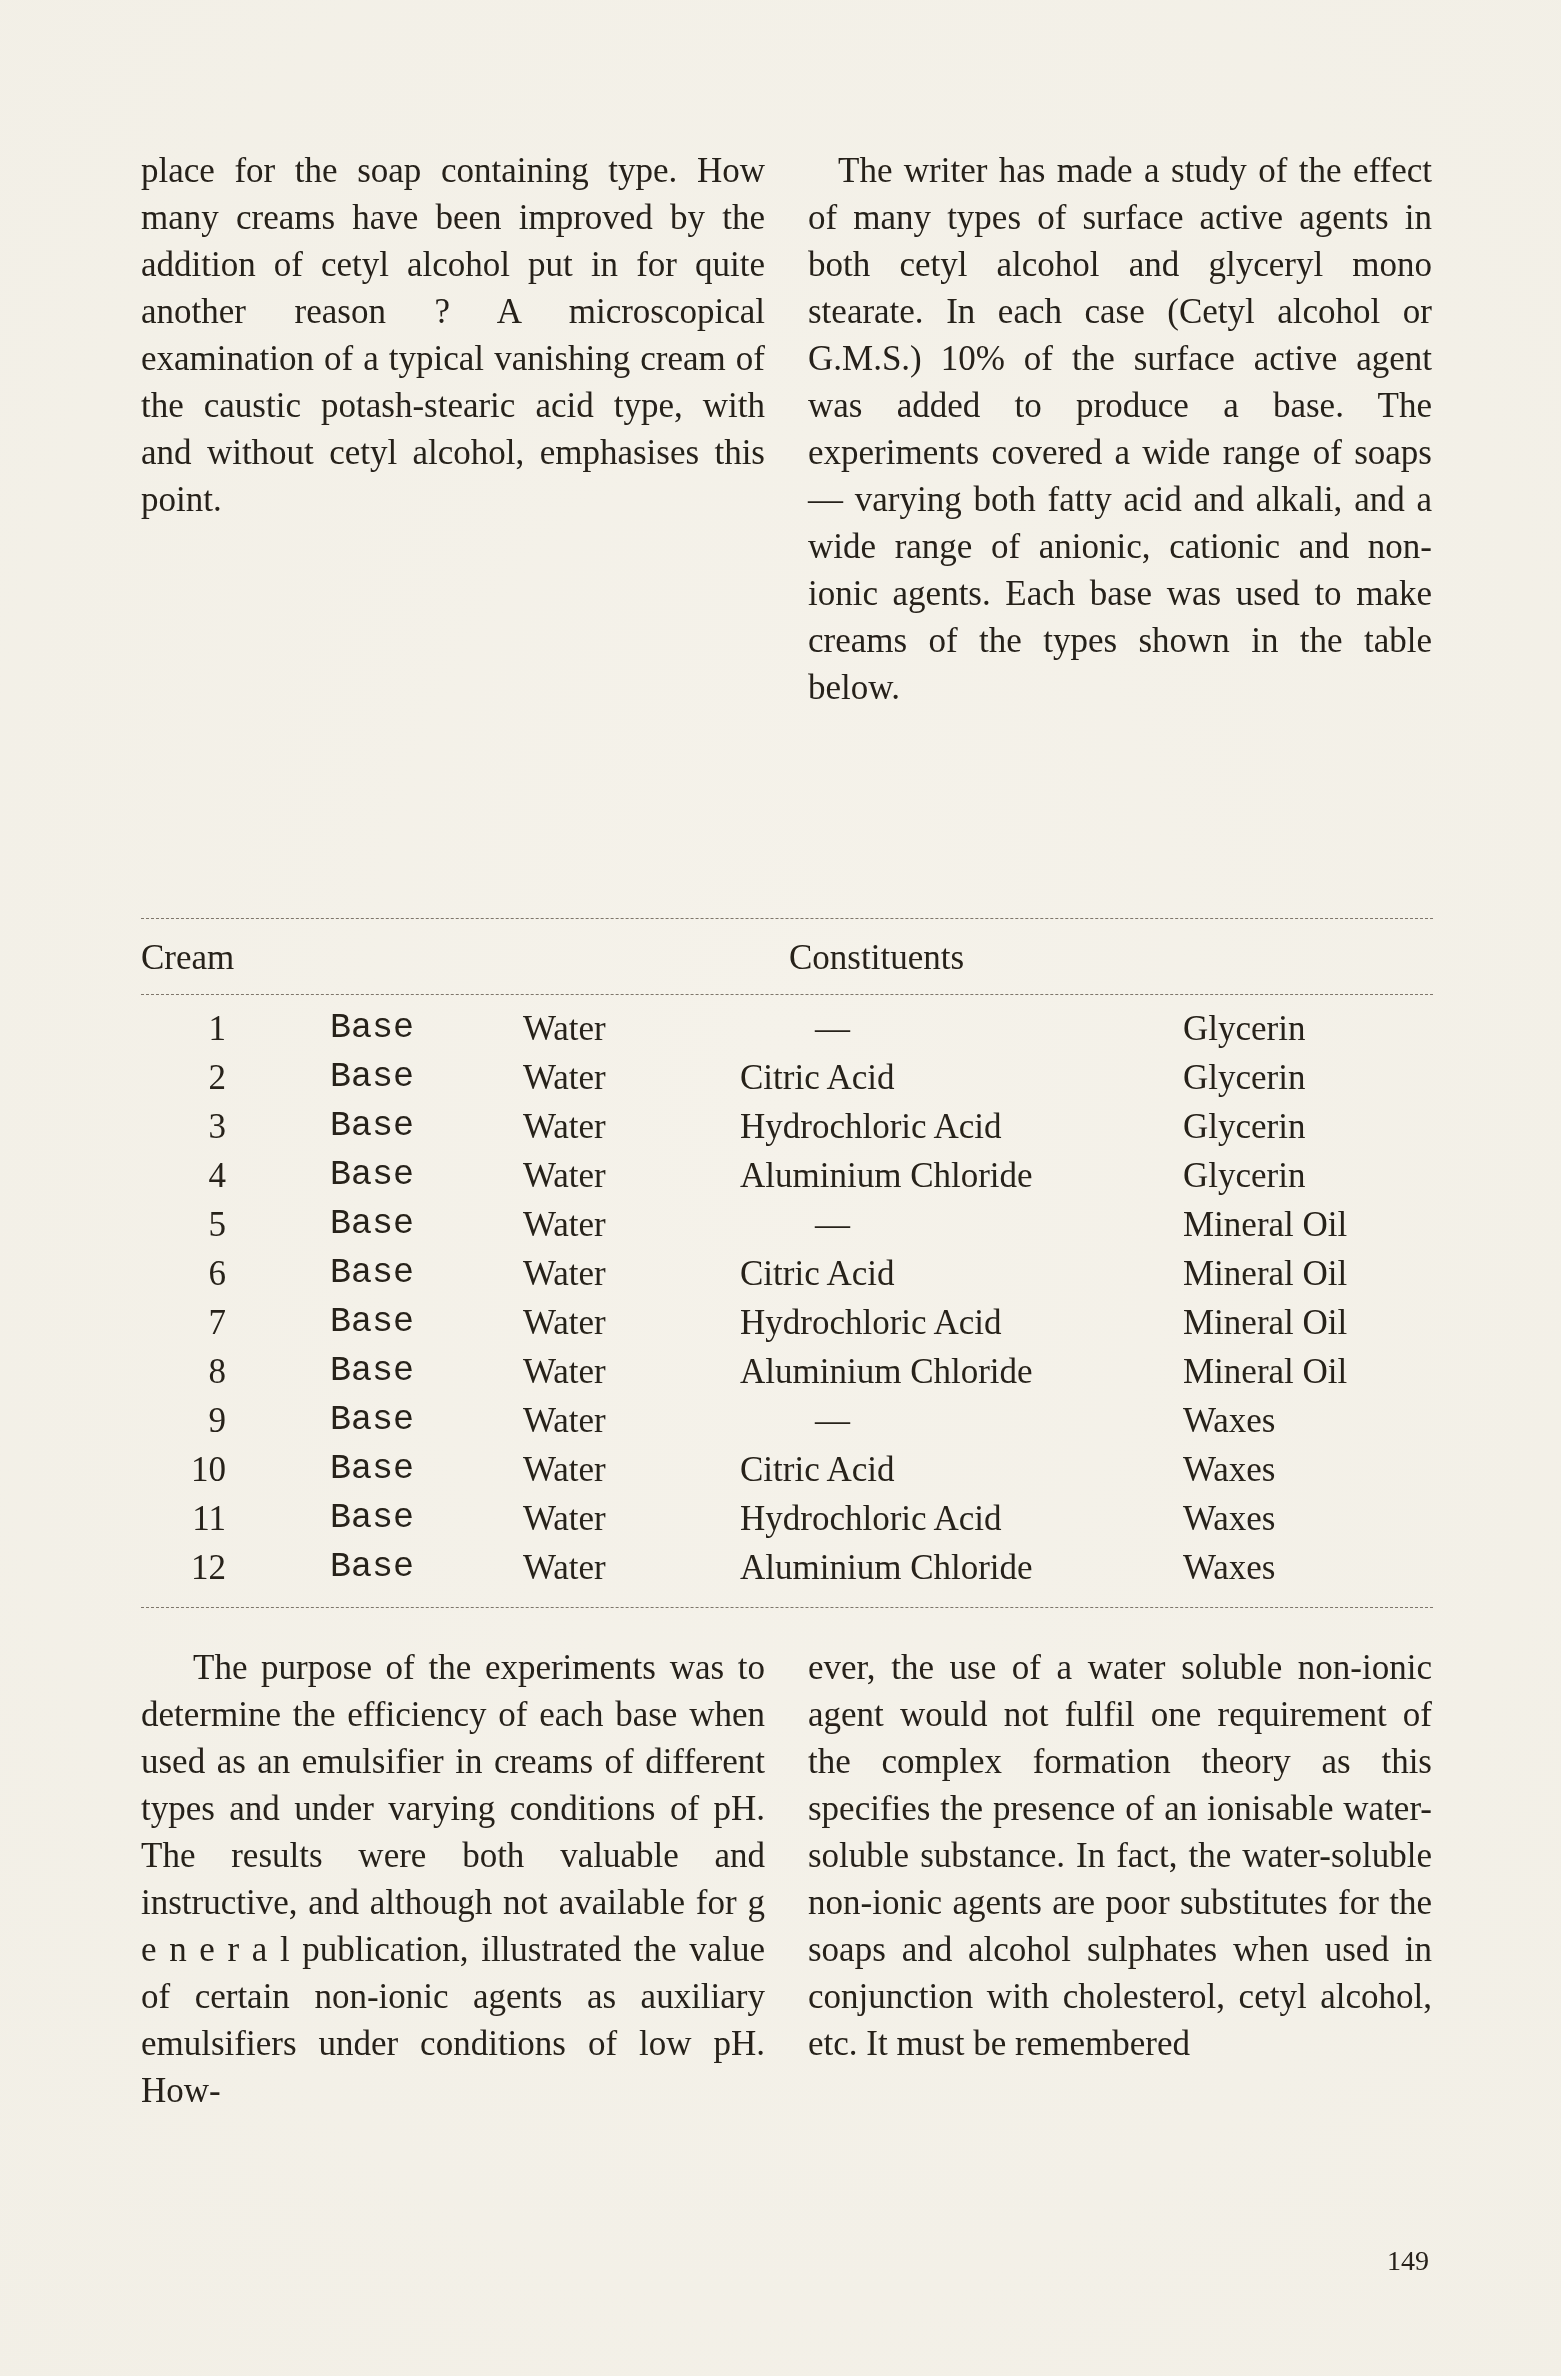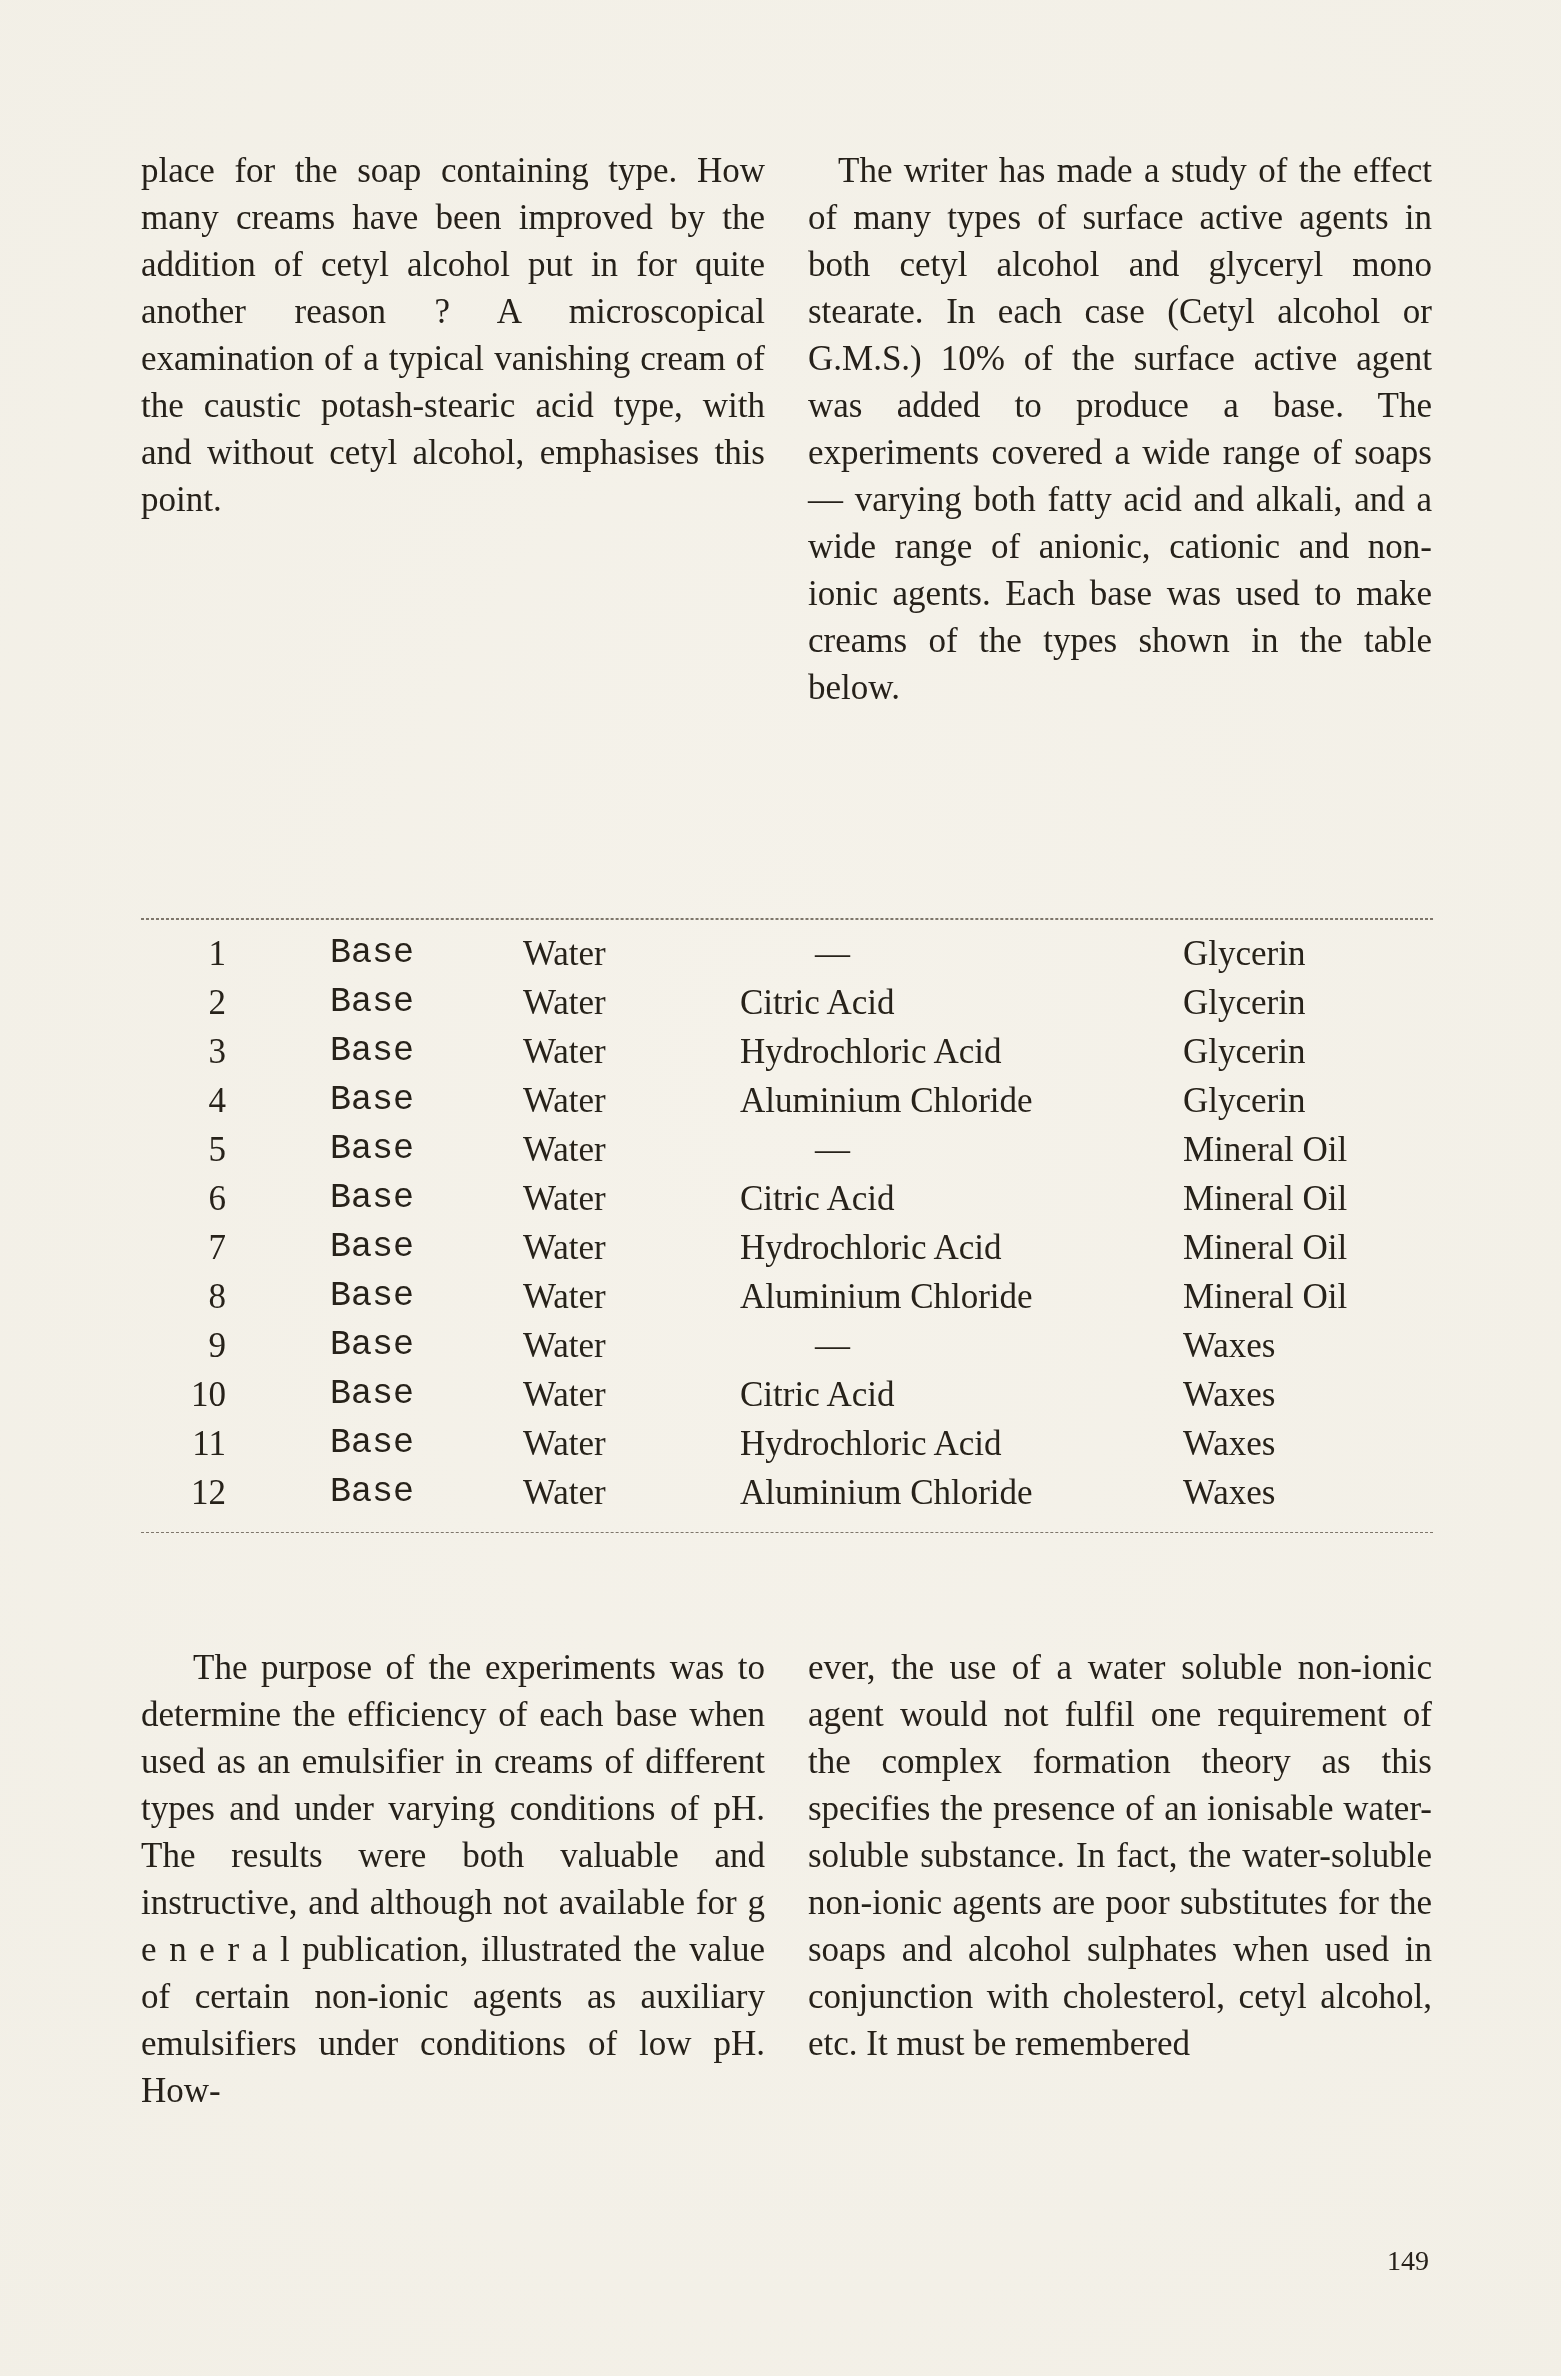--- a/index.html
+++ b/index.html
@@ -114,20 +114,24 @@
     <div class="col">
       <p>place for the soap containing type. How many creams have been improved by the addition of cetyl alcohol put in for quite another reason ?  A microscopical examination of a typical vanishing cream of the caustic potash-stearic acid type, with and without cetyl alcohol, emphasises this point.</p>
     </div>
     <div class="col">
       <p class="indent">The writer has made a study of the effect of many types of surface active agents in both cetyl alcohol and glyceryl mono stearate. In each case (Cetyl alcohol or G.M.S.) 10% of the surface active agent was added to produce a base. The experiments covered a wide range of soaps — varying both fatty acid and alkali, and a wide range of anionic, cationic and non-ionic agents. Each base was used to make creams of the types shown in the table below.</p>
     </div>
   </div>
 
   <div class="creams-table">
     <div class="rule"></div>
+    <div class="t-head">
+      <span class="h-cream">Cream</span>
+      <span class="h-constituents">Constituents</span>
+    </div>
     <div class="rule"></div>
     <div class="t-body">
 
       <div class="t-row">
         <span class="c-num">1</span>
         <span class="c-base">Base</span>
         <span class="c-water">Water</span>
         <span class="c-acid dash">—</span>
         <span class="c-additive">Glycerin</span>
       </div>

